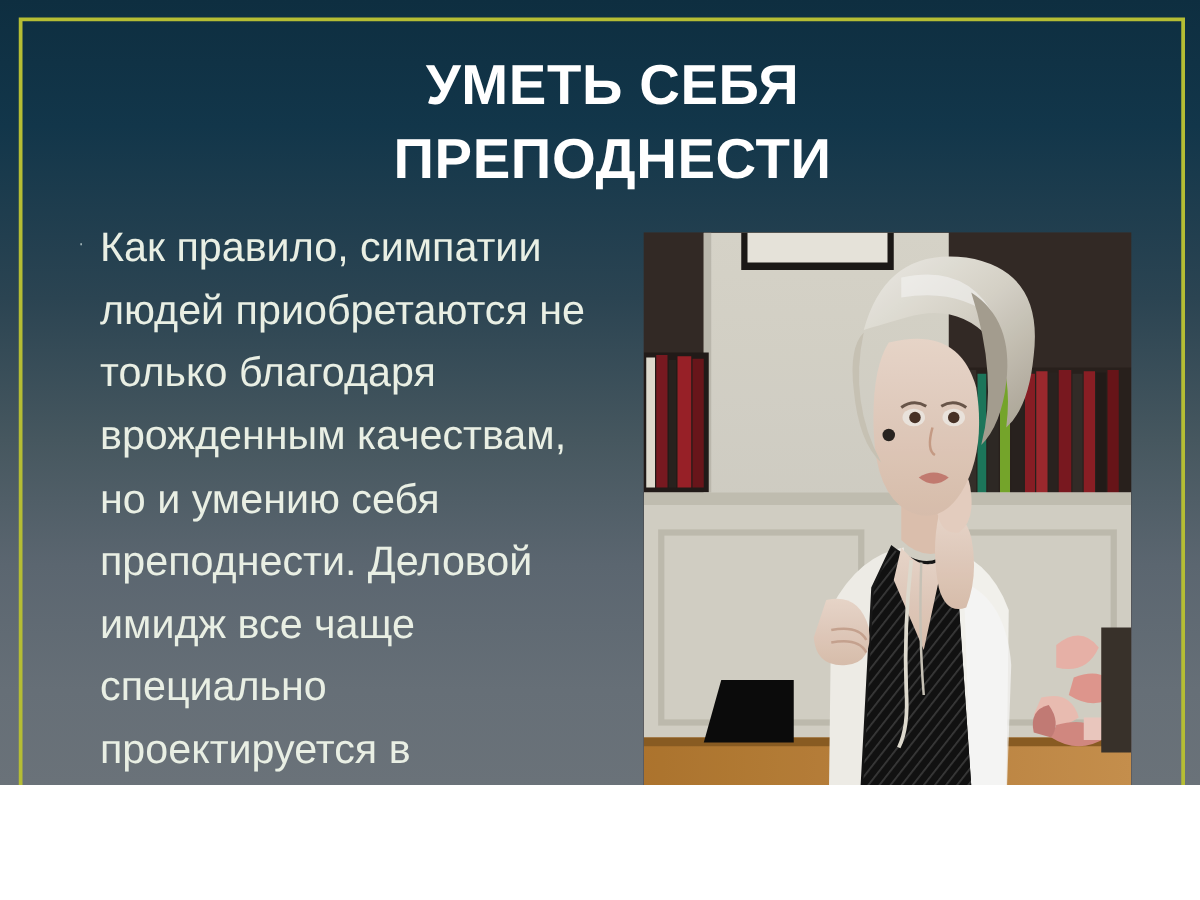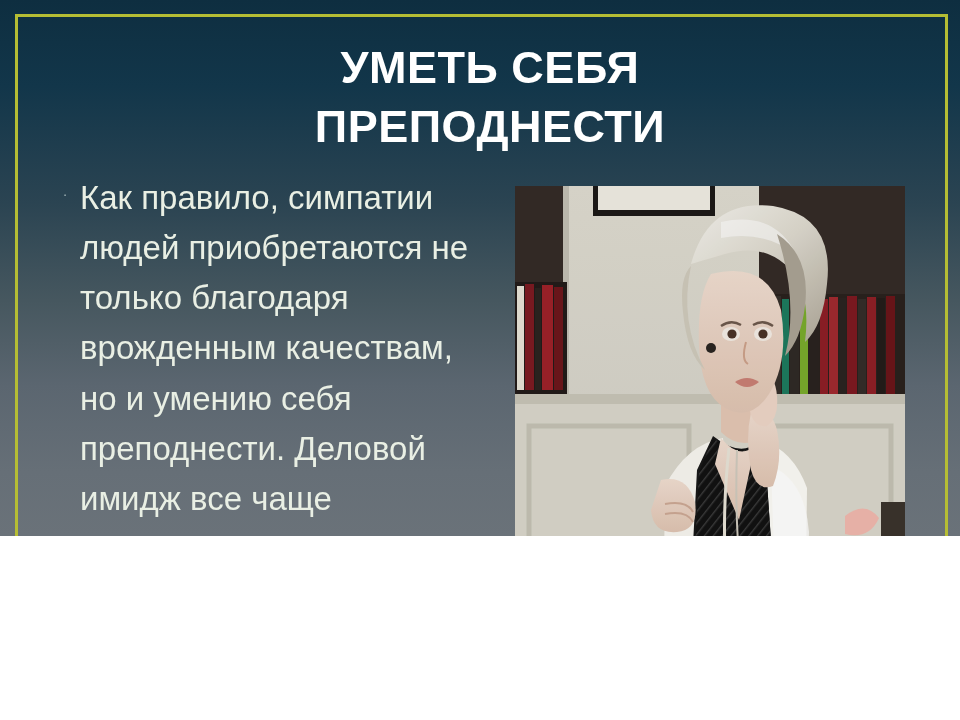--- a/index.html
+++ b/index.html
@@ -8,21 +8,21 @@
   html, body {
     width: 960px;
     height: 720px;
     overflow: hidden;
     font-family: "Liberation Sans", sans-serif;
   }
 
   #slide {
     position: relative;
     width: 960px;
-    height: 536px;
+    height: 628px;
     background: linear-gradient(180deg,
         #0e2e40 0%,
         #12364a 16%,
         #2b4452 38%,
         #46575f 56%,
         #5b6670 72%,
         #666f77 88%,
         #6a7279 100%);
     overflow: hidden;
   }

